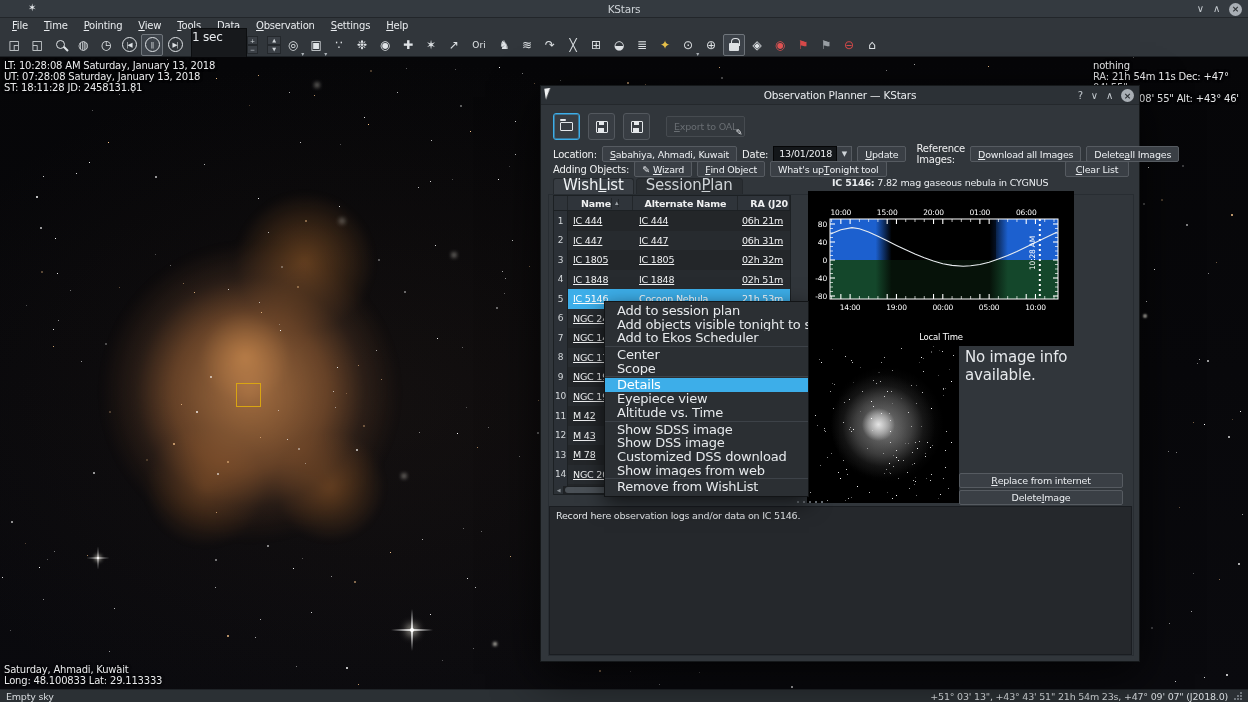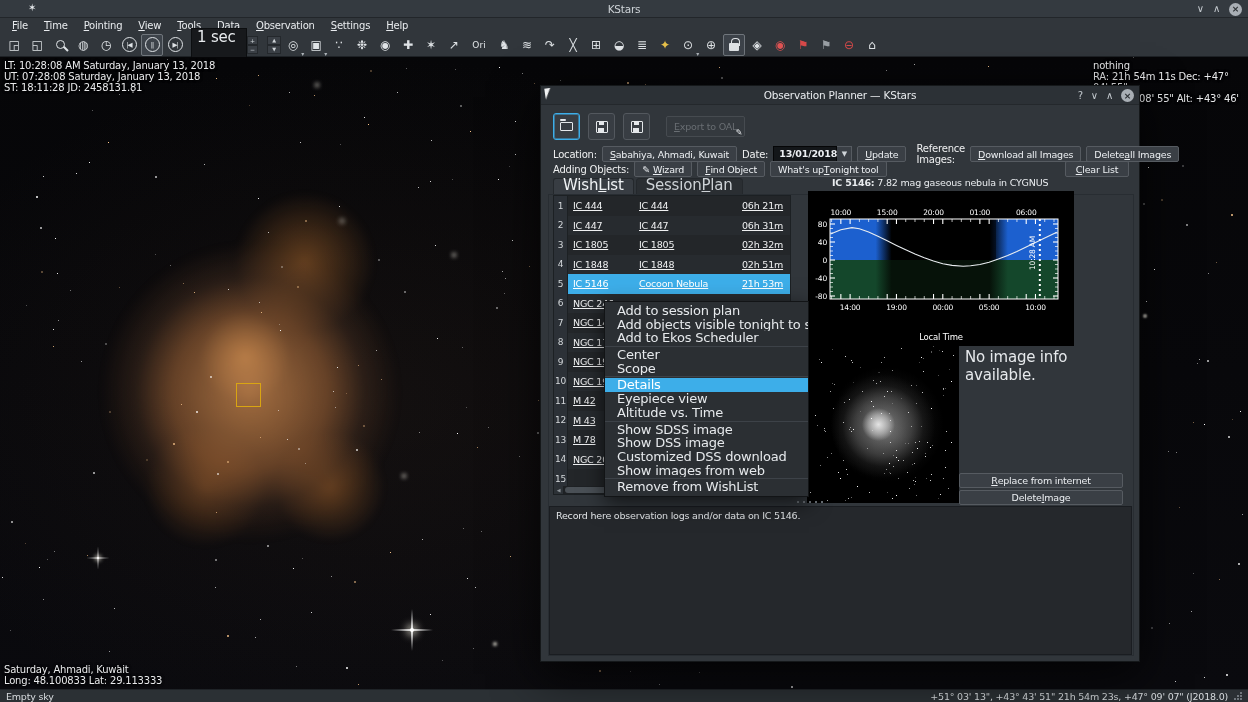--- a/index.html
+++ b/index.html
@@ -26,21 +26,21 @@
   .tb .caret{position:absolute;right:-1px;bottom:-2px;font-size:6px;color:#aeb4b9;}
   .circle-glyph{width:15px;height:15px;border:1.3px solid #dfe3e6;border-radius:50%;display:flex;
     align-items:center;justify-content:center;font-size:6.5px;letter-spacing:-1px;}
   .i-mag{position:relative;width:9px;height:9px;border:1.5px solid #dfe3e6;border-radius:50%;display:block;}
   .i-mag::after{content:'';position:absolute;width:6px;height:1.6px;background:#dfe3e6;right:-5px;bottom:-2px;transform:rotate(45deg);}
   .i-lock{position:relative;width:10px;height:8px;background:#dfe3e6;border-radius:1px;display:block;margin-top:5px;}
   .i-lock::before{content:'';position:absolute;left:1.5px;top:-5px;width:7px;height:7px;border:1.6px solid #dfe3e6;
     border-bottom:none;border-radius:4px 4px 0 0;}
   .timestep{display:flex;align-items:center;margin:0 4px;flex:0 0 auto;}
   .ts-field{width:56px;height:34px;background:#17191c;border:1px solid #0c0e10;color:#e8ebee;
-    font-size:15px;line-height:16px;padding-left:5px;}
+    font-size:12px;line-height:16px;}
   .ts-pm{display:flex;flex-direction:column;}
   .ts-pm span{width:11px;height:9px;background:#3a3f45;border:1px solid #24282c;color:#cfd4d8;
     font-size:6px;line-height:7px;text-align:center;}
   .ts-ud{display:flex;flex-direction:column;margin-left:4px;}
   .ts-ud span{width:14px;height:9px;background:#3a3f45;border:1px solid #24282c;color:#cfd4d8;
     font-size:5px;line-height:7px;text-align:center;}
   
   #sky{position:absolute;left:0;top:57px;width:1248px;height:632px;background:
     radial-gradient(ellipse 700px 500px at 30% 55%, rgba(70,50,35,0.18), transparent 70%),
     linear-gradient(#060608,#0a0a0e);overflow:hidden;}
@@ -100,21 +100,21 @@
   .i-floppy::before{content:'';position:absolute;left:2px;top:-1px;width:5px;height:4px;background:#e4e7ea;}
   .i-floppy::after{content:'';position:absolute;left:1.5px;bottom:0;width:6px;height:4px;background:#e4e7ea;}
   .i-edit{position:absolute;right:3px;bottom:3px;color:#e4e7ea;font-size:8px;}
   .btn{display:inline-flex;align-items:center;justify-content:center;height:16px;padding:0 7px;
     background:#3a3f45;border:1px solid #565b61;border-radius:2px;color:#eceff2;font-size:9.5px;white-space:nowrap;}
   .btn.disabled{color:#696e73;border-color:#464b50;background:#34393e;}
   .pl-row{position:absolute;left:12px;right:10px;display:flex;align-items:center;gap:5px;font-size:10px;}
   #row-loc{top:57px;}
   #row-add{top:75px;}
   .spacer{flex:1;}
-  .combo{display:flex;height:16px;font-weight:bold;}
+  .combo{display:flex;height:16px;}
   .combo-field{background:#131619;border:1px solid #050607;color:#eceff2;width:64px;
     padding:0 5px;line-height:14px;font-size:9.5px;}
   .combo-arrow{width:15px;background:#3a3f45;border:1px solid #565b61;border-left:none;color:#cfd4d8;
     font-size:7px;display:flex;align-items:center;justify-content:center;}
   #obj-info{position:absolute;left:255px;top:91px;font-size:9.5px;color:#e9ecef;white-space:nowrap;margin-left:36px;}
   #obj-info b{letter-spacing:-0.2px;}
   .tabs{position:absolute;left:12px;top:92px;display:flex;}
   .tab{height:17px;padding:0 9px;font-size:15px;display:flex;align-items:flex-end;border:1px solid #24282c;
     background:#2a2e32;color:#cdd2d6;border-radius:3px 3px 0 0;margin-right:2px;}
   .tab.active{background:#383d43;color:#eff2f4;border-bottom-color:#383d43;}
@@ -339,20 +339,29 @@
     <b>IC 5146:</b><span> 7.82 mag gaseous nebula in CYGNUS</span>
   </div>
 
   <div class="tabs">
     <div class="tab active">Wish <u>L</u>ist</div>
     <div class="tab">Session <u>P</u>lan</div>
   </div>
   <div class="pane"></div>
 
   <div id="wl-table">
+    <div class="wl-head">
+      <span class="wl-hnum"></span>
+      <span class="wl-hname">
+          <span>Name</span>
+          <span class="sort-ind">▴</span>
+        </span>
+      <span class="wl-halt">Alternate Name</span>
+      <span class="wl-hra">RA (J20</span>
+    </div>
     <div id="wl-rows">
         <div class="wl-row">
           <span class="wl-num">1</span>
           <span class="wl-c wl-c0">IC 444</span>
           <span class="wl-c wl-c1">IC 444</span>
           <span class="wl-c wl-c2">06h 21m</span>
         </div>
         <div class="wl-row">
           <span class="wl-num">2</span>
           <span class="wl-c wl-c0">IC 447</span>

